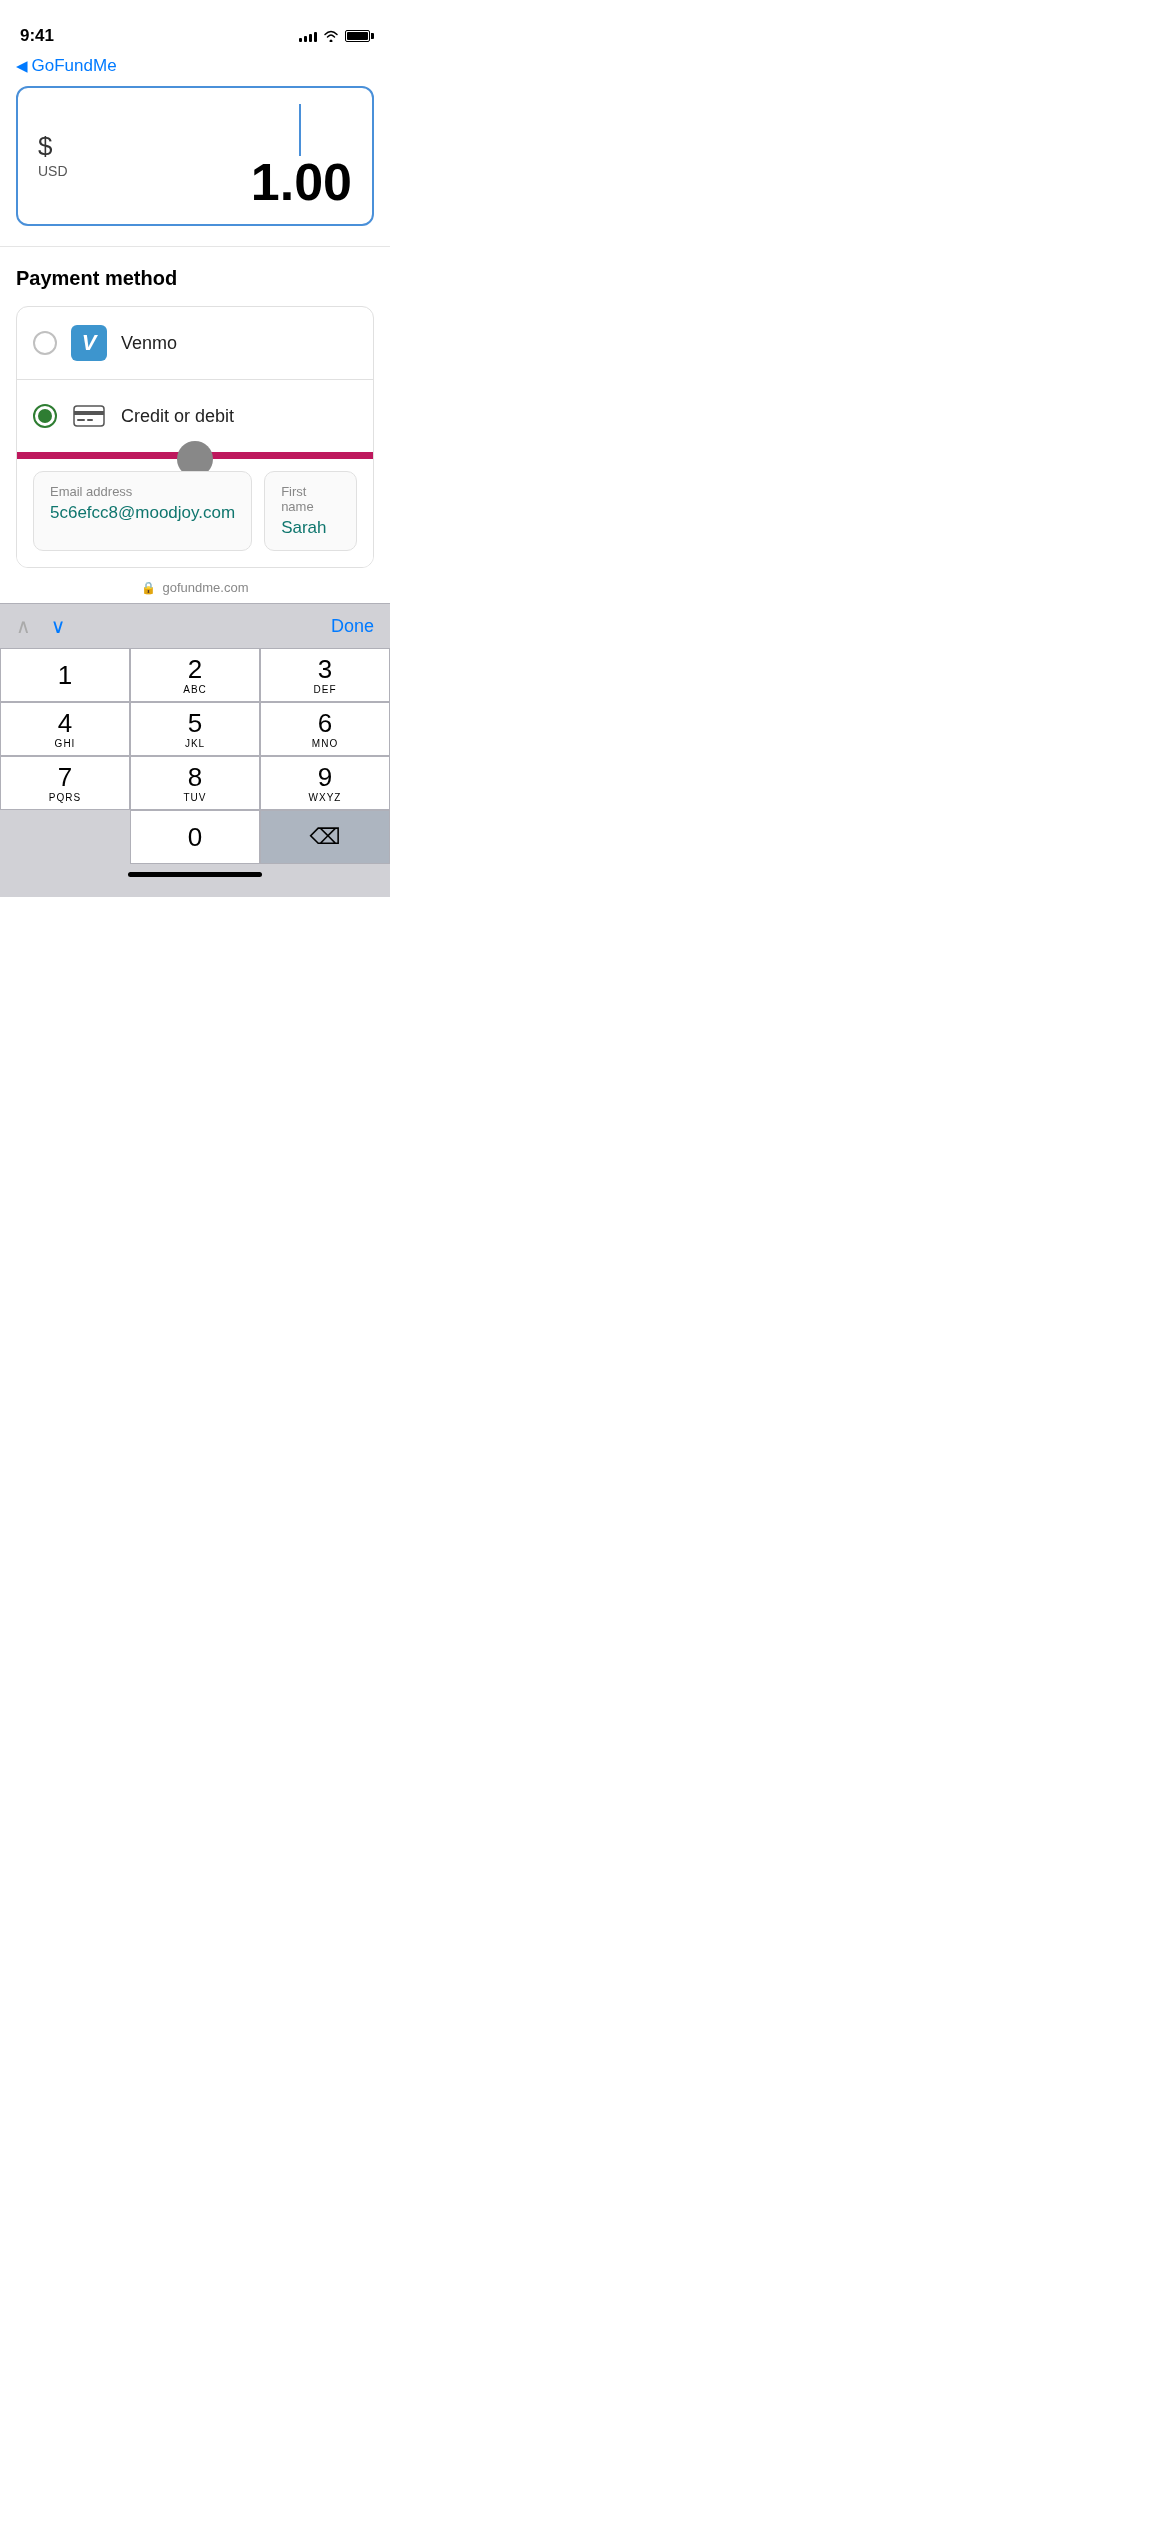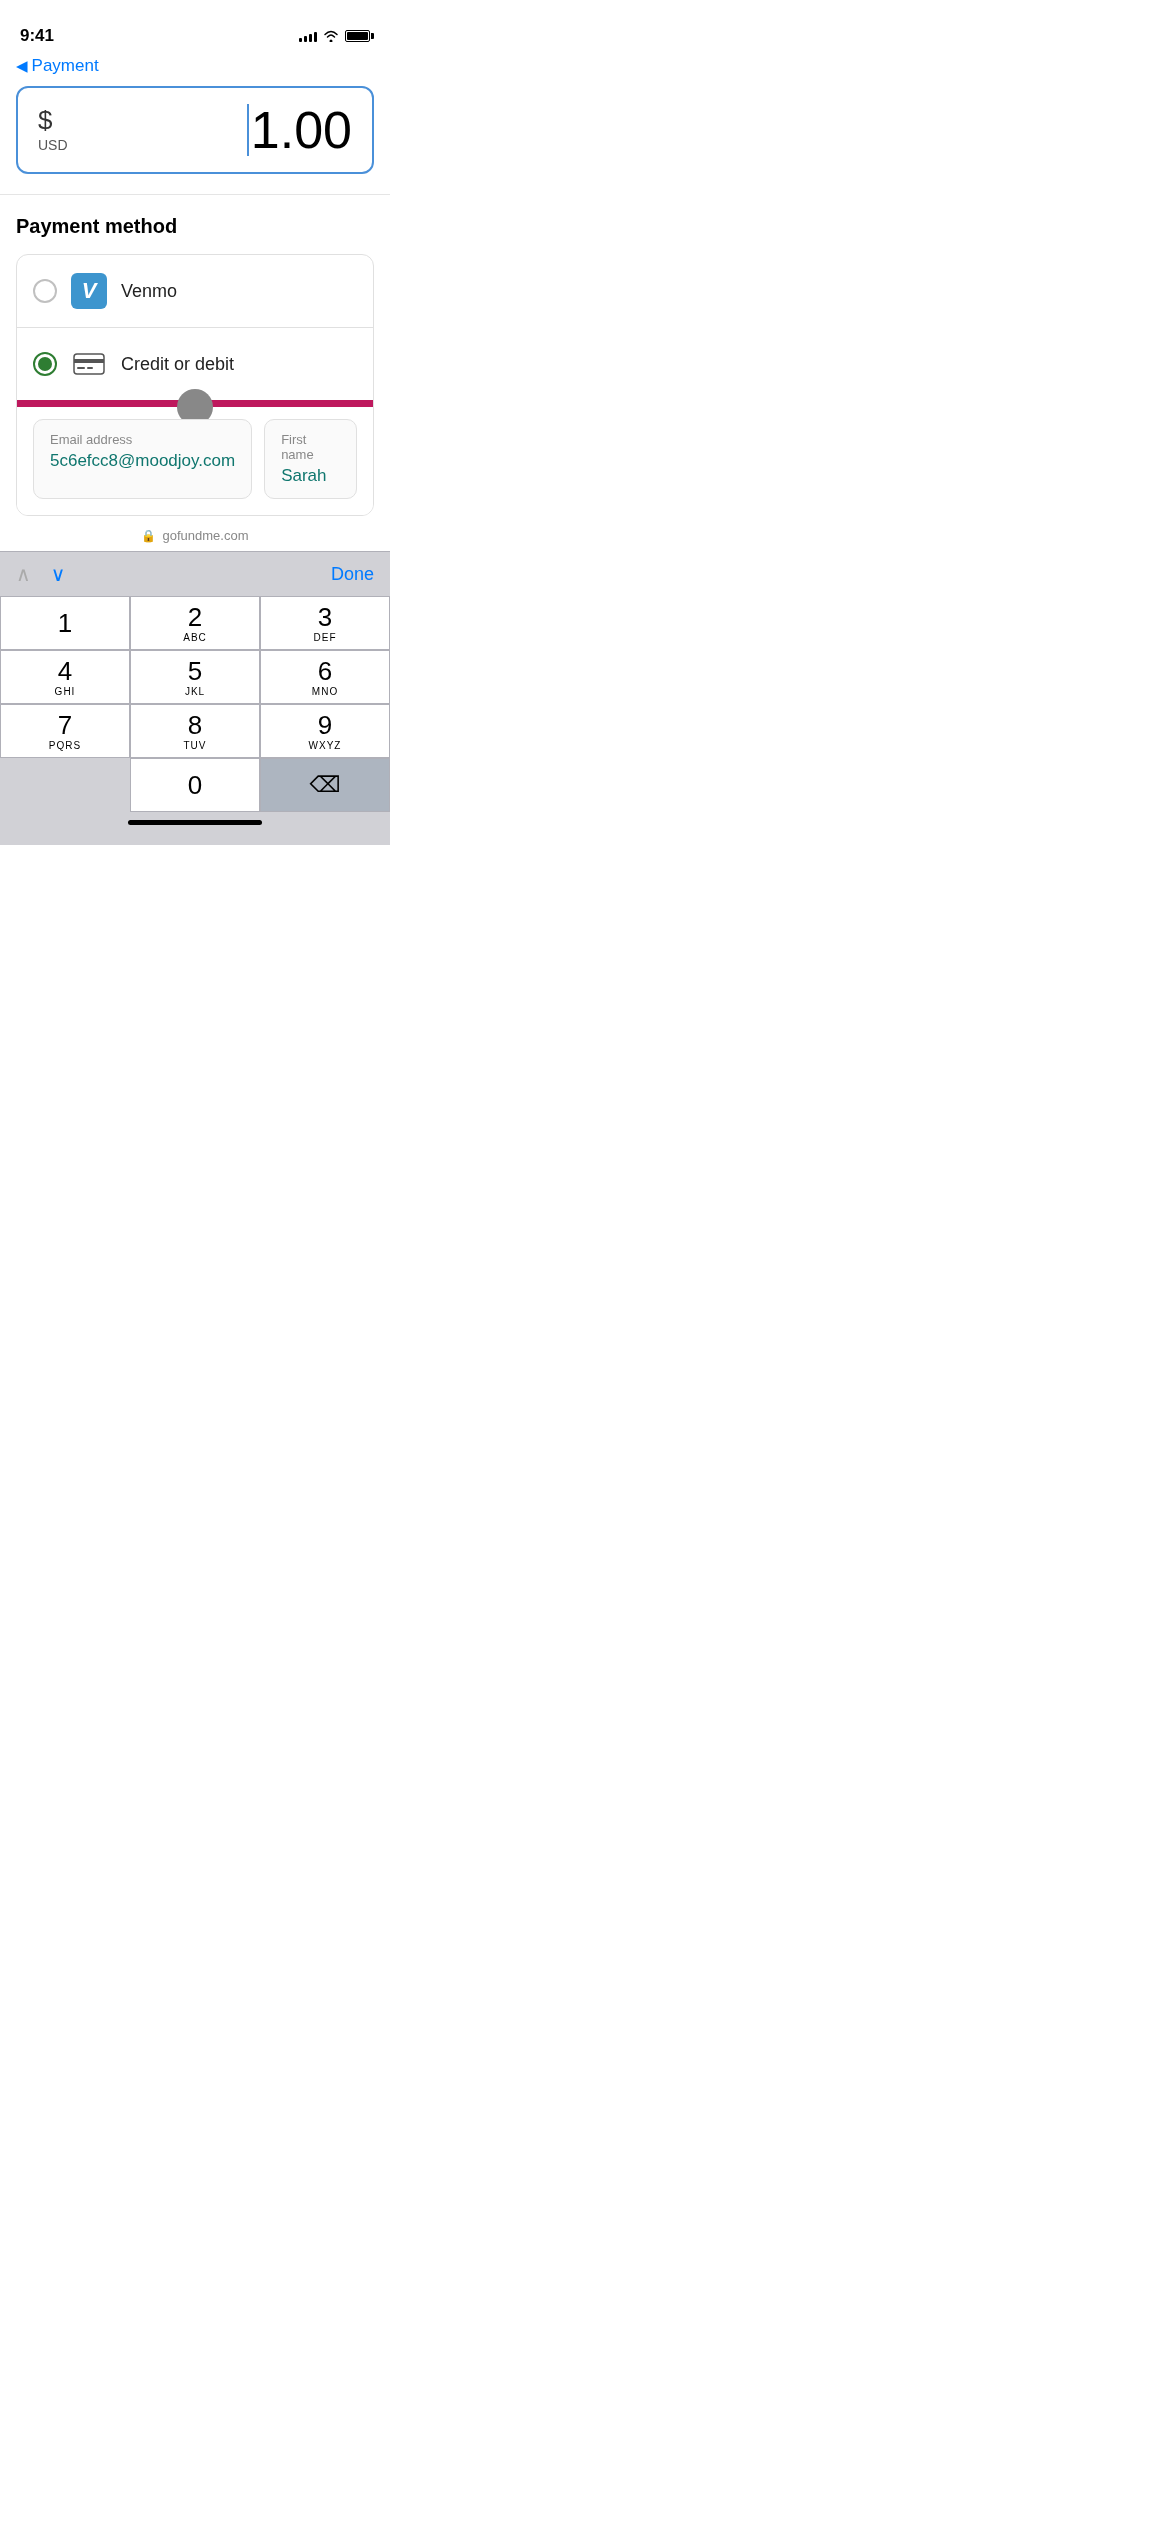--- a/index.html
+++ b/index.html
@@ -109,25 +109,26 @@
       color: #333;
       line-height: 1;
     }
     .usd-label {
       font-size: 14px;
       color: #555;
       margin-top: 4px;
     }
     .amount-value {
       font-size: 52px;
-      font-weight: 400;
+      font-weight: 700;
       color: #000;
       line-height: 1;
       display: flex;
       align-items: center;
+      flex-direction: column;
     }
     .cursor-line {
       width: 2px;
       height: 52px;
       background: #4A90D9;
       margin-right: 2px;
       animation: blink 1s infinite;
     }
     @keyframes blink {
       0%, 100% { opacity: 1; }
@@ -401,21 +402,21 @@
     </svg>
     <div class="battery-icon">
       <div class="battery-fill"></div>
     </div>
   </div>
 </div>
 
 <div class="back-nav">
   <div class="back-link">
     <span class="arrow">◀</span>
-    <span>Payment</span>
+    <span>GoFundMe</span>
   </div>
 </div>
 
 <div class="amount-section">
   <div class="currency-label">
     <span class="dollar-sign">$</span>
     <span class="usd-label">USD</span>
   </div>
   <div class="amount-value">
     <div class="cursor-line"></div>

